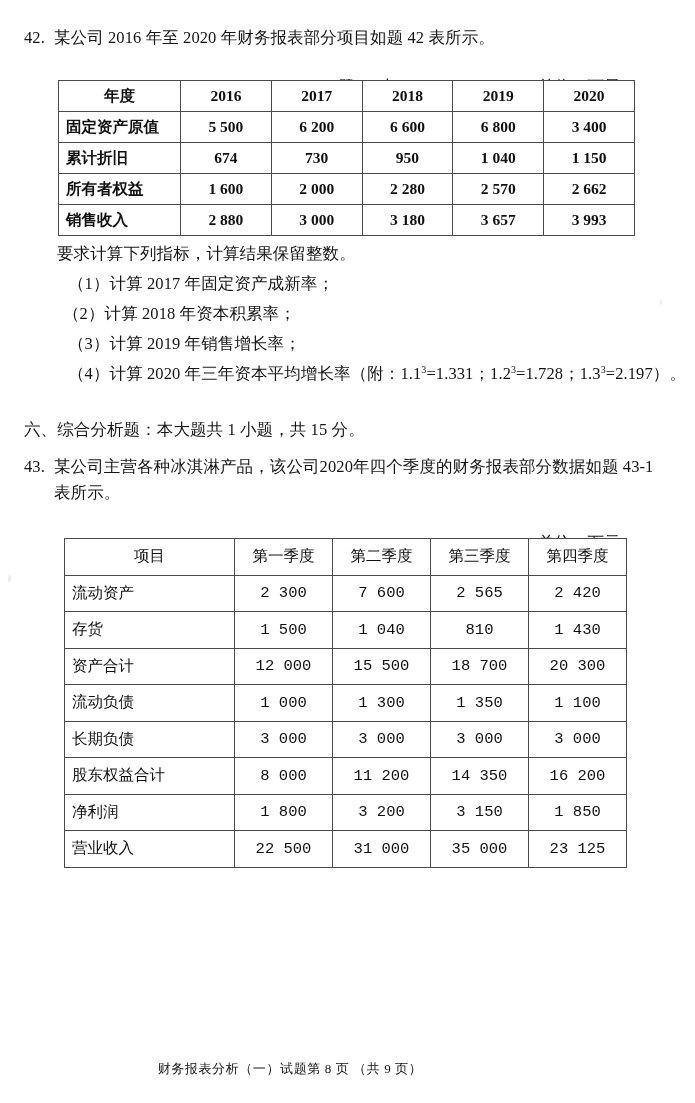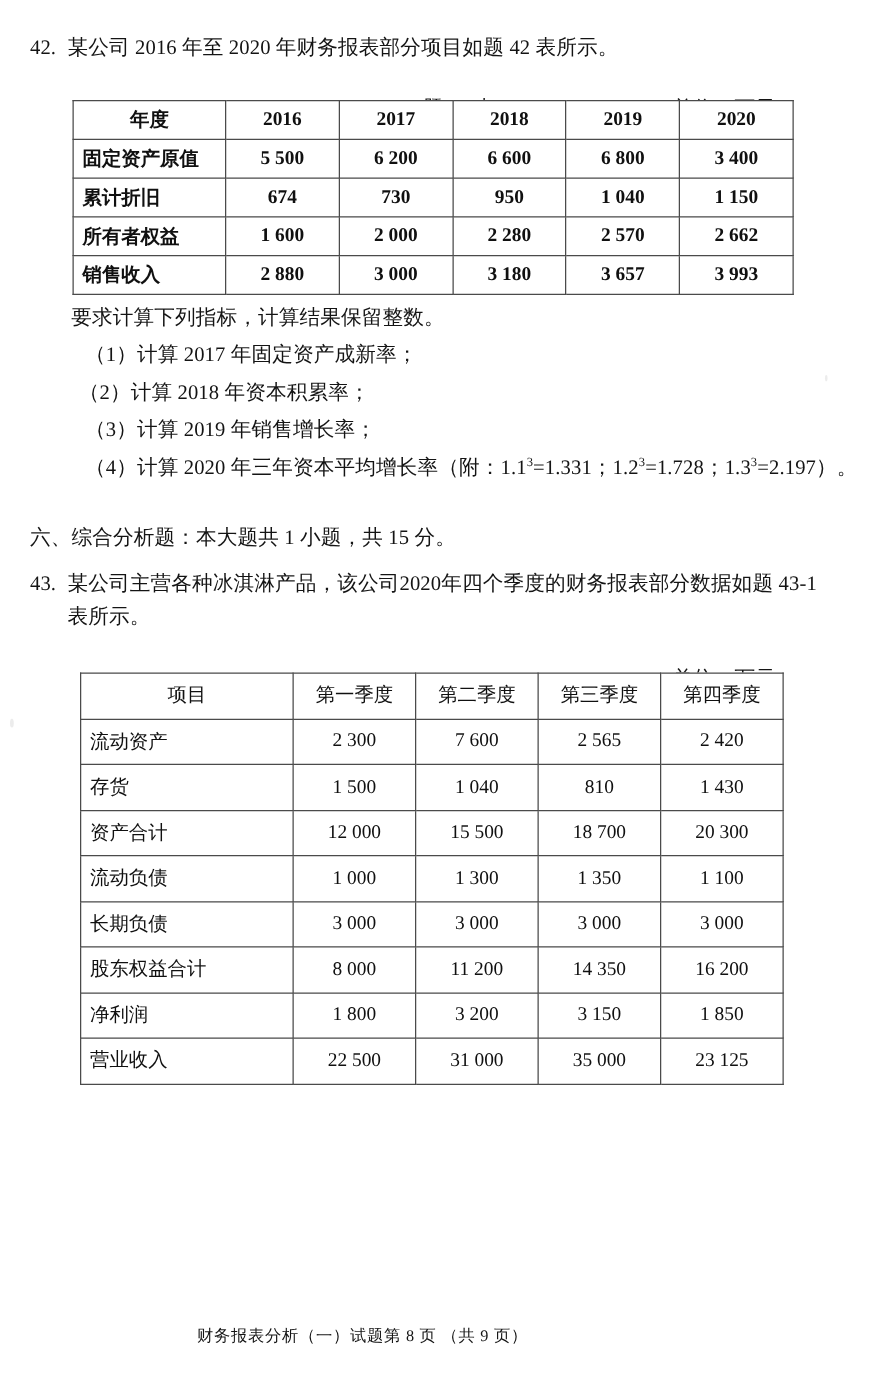--- a/index.html
+++ b/index.html
@@ -81,21 +81,21 @@
   #table-42 td { height: 30px; }
   #table-42 .c0 { width: 122px; }
   #table-42 .c1,
   #table-42 .c2,
   #table-42 .c3,
   #table-42 .c4,
   #table-42 .c5 { width: 90.8px; }
 
   
   #table-43 { left: 64px; top: 538px; width: 562px; }
-  #table-43 td { height: 35.5px; }
+  #table-43 td { height: 35.5px; font-family: Liberation Mono, monospace; }
   #table-43 .c0 { width: 170px; }
   #table-43 .c1,
   #table-43 .c2,
   #table-43 .c3,
   #table-43 .c4 { width: 98px; }
 
   
   .footer {
     position: absolute;
     left: 0;

